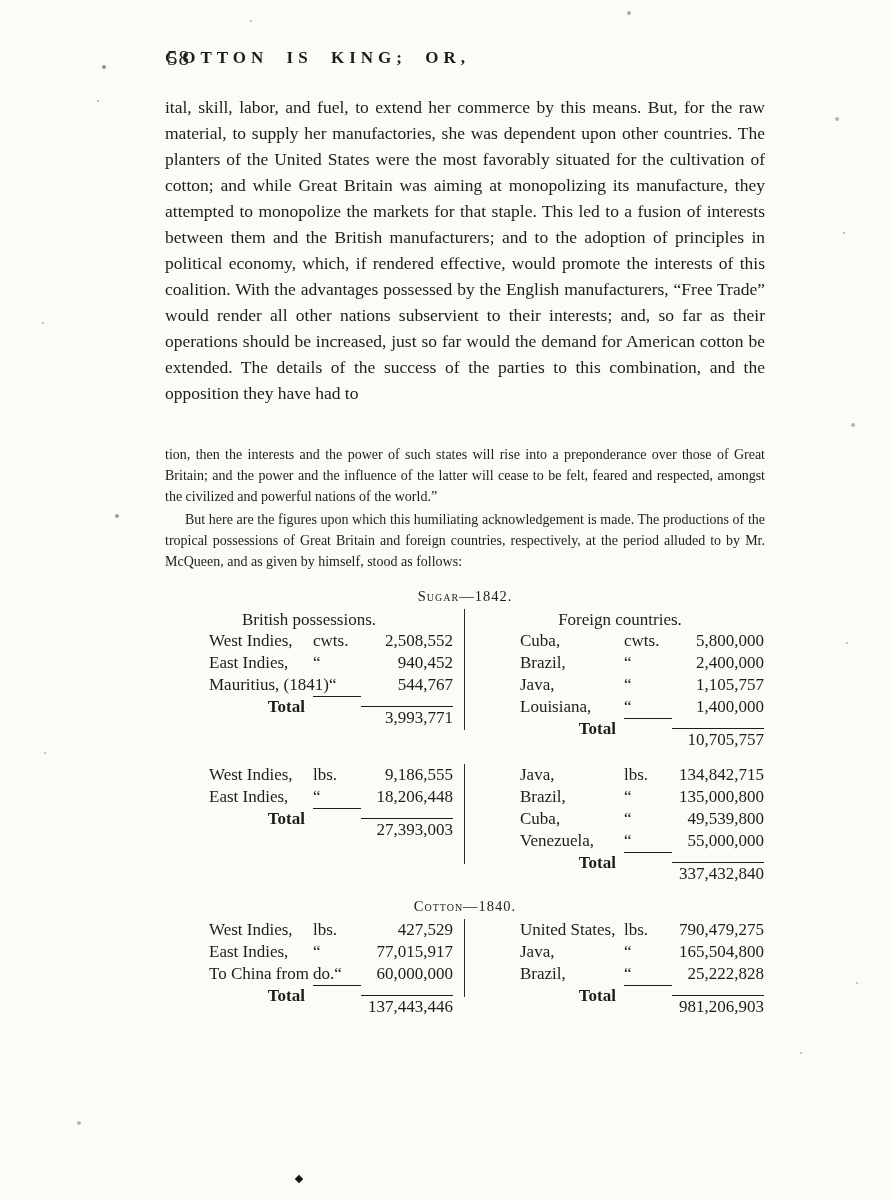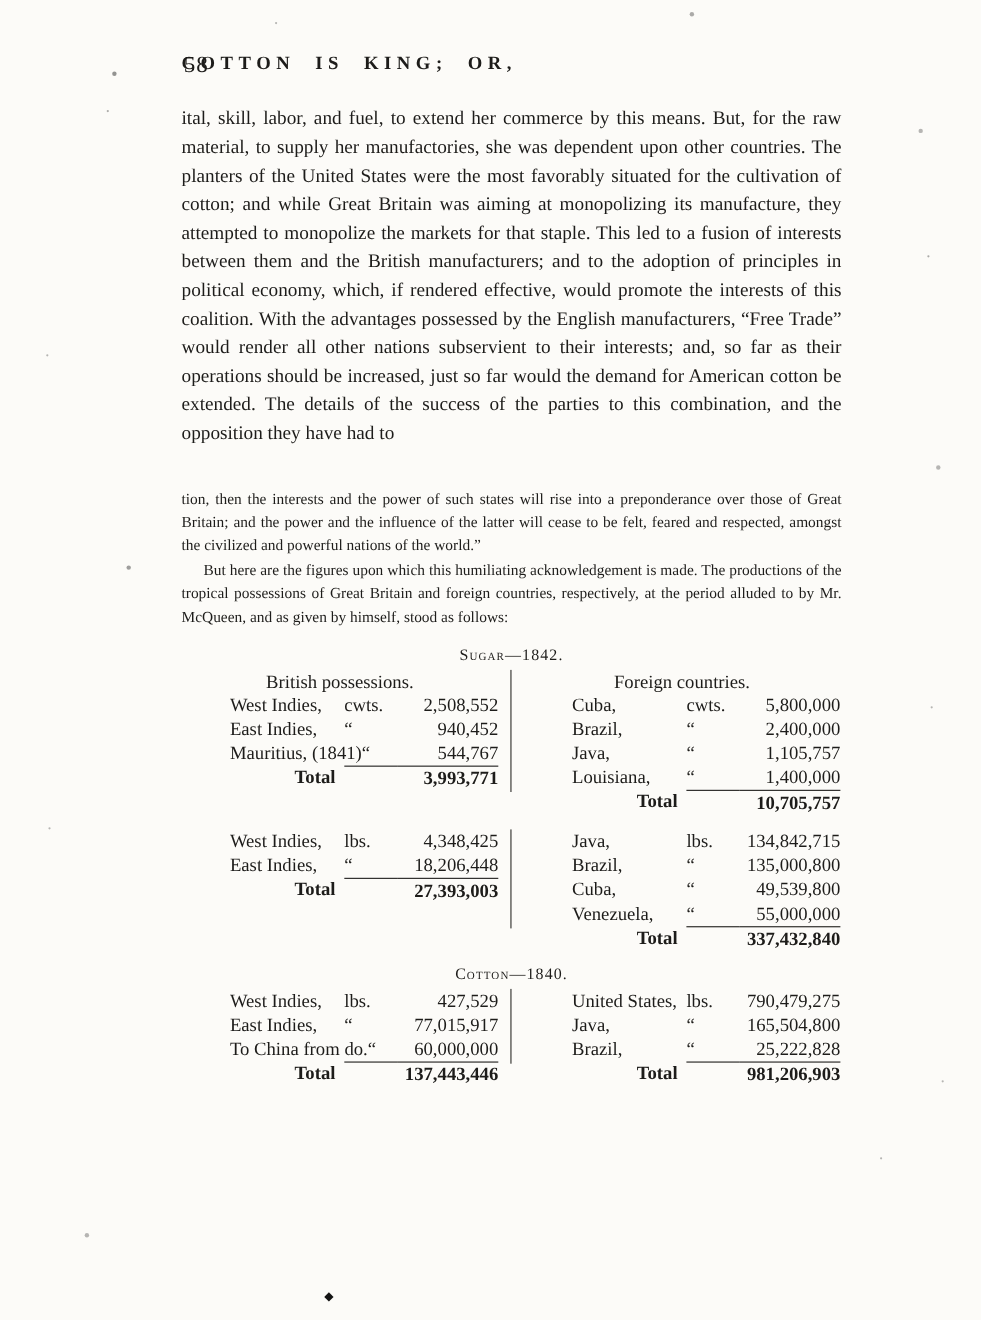--- a/index.html
+++ b/index.html
@@ -45,21 +45,21 @@
   .half.left  { padding-right:11px; }
   .half.right { padding-left:11px; }
   .divider { width:1px; background:#2c2b28; margin-bottom:21px; }
 
   .col-header { text-align:center; line-height:21px; }
   .trow { display:flex; line-height:22px; }
   .tname  { flex:1; white-space:nowrap;margin-left:44px; }
   .tunit  { width:48px; }
   .tvalue { width:92px; text-align:right; white-space:nowrap; }
   .trow.total .tname  { text-align:right; font-weight:bold; padding-right:8px; }
-  .trow.total .tvalue { font-weight:bold; }
+  .trow.total .tvalue { font-weight:normal;margin-top:10px; }
   .trow.total .line   { border-top:1px solid #1d1c1a; }
 
   
   .specks { position:absolute; inset:0; pointer-events:none; }
   .speck-dots {
     position:absolute; left:0; top:0; width:2px; height:2px; border-radius:50%;
     box-shadow:
       103px 66px 0 1px rgba(20,20,20,.45),
       97px 100px 0 0 rgba(20,20,20,.35),
       250px 20px 0 0 rgba(20,20,20,.3),
@@ -156,21 +156,21 @@
           </div>
       </div>
     </section>
 
     <section class="table-block">
       <div class="table-cols">
         <div class="half left">
             <div class="trow">
               <span class="tname">West Indies,</span>
               <span class="tunit">lbs.</span>
-              <span class="tvalue">4,348,425</span>
+              <span class="tvalue">9,186,555</span>
             </div>
             <div class="trow">
               <span class="tname">East Indies,</span>
               <span class="tunit">“</span>
               <span class="tvalue">18,206,448</span>
             </div>
             <div class="trow total">
               <span class="tname">Total</span>
               <span class="tunit line"></span>
               <span class="tvalue line">27,393,003</span>

